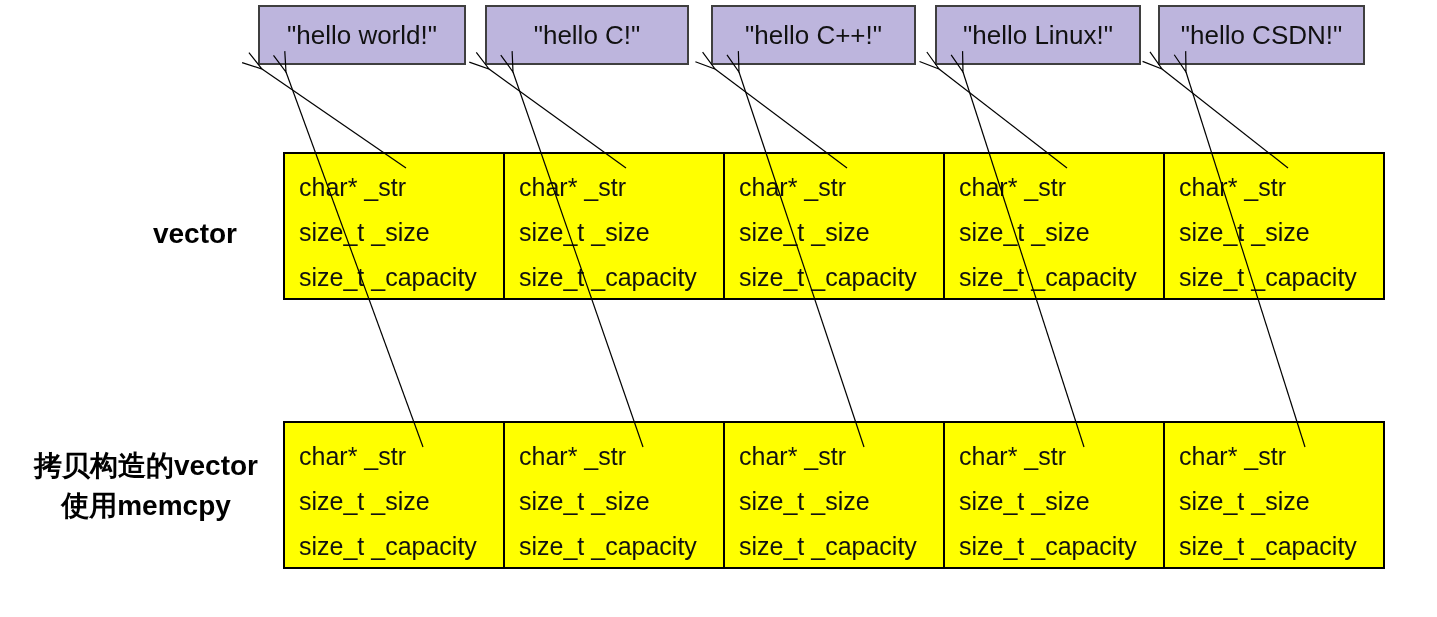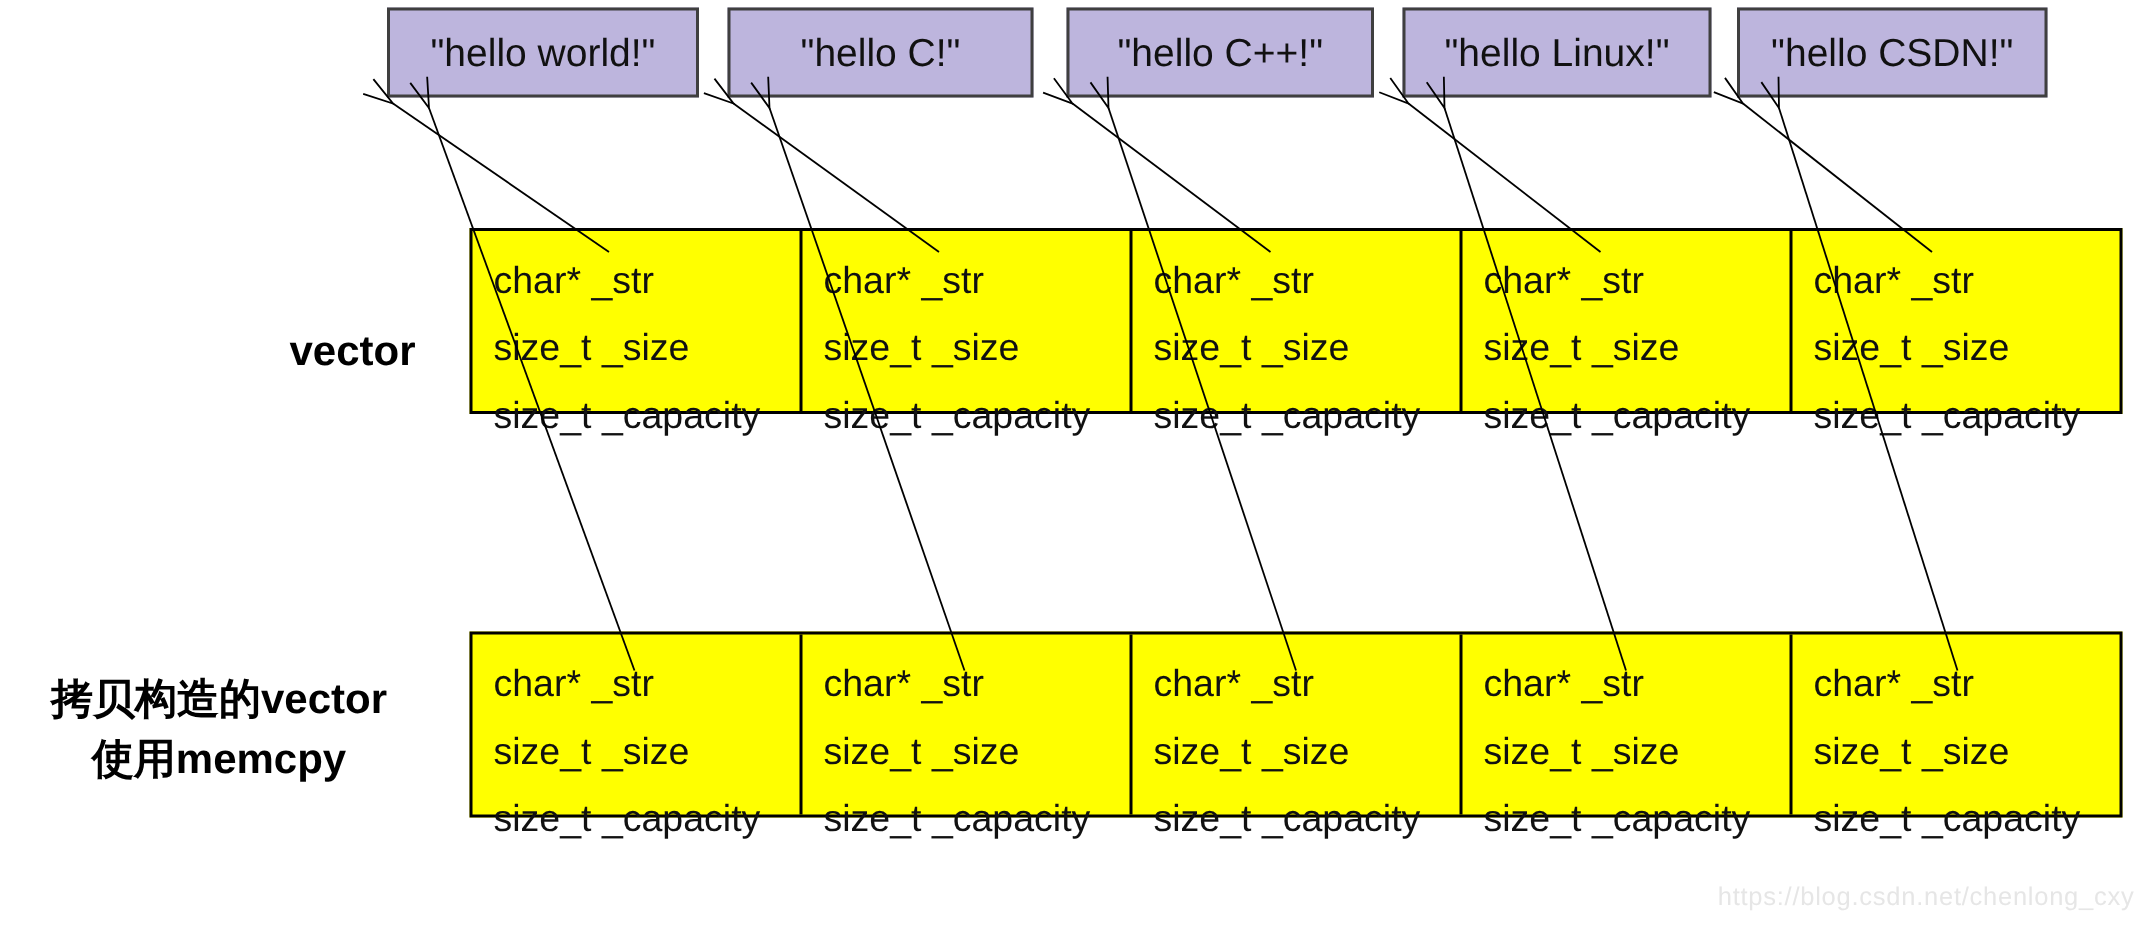--- a/index.html
+++ b/index.html
@@ -27,26 +27,25 @@
     font-size: 26px;
     line-height: 56px;
     text-align: center;
     white-space: nowrap;
   }
   
   .struct-row {
     position: absolute;
     left: 283px;
     width: 1102px;
-    height: 124px;
+    height: 148px;
     box-sizing: border-box;
     border: 2px solid var(--struct-box-border, #000000);
     background: var(--struct-box-fill, #ffff00);
     display: flex;
-    margin-left: 30px;
   }
   .struct-cell {
     flex: 1 1 0;
     box-sizing: border-box;
     border-right: 2px solid var(--struct-box-border, #000000);
     padding: 11px 0 0 14px;
   }
   .struct-cell:last-child { border-right: none; }
   .struct-field {
     font-size: 25px;
@@ -60,21 +59,20 @@
     color: #000000;
     font-weight: bold;
     font-size: 28px;
     line-height: 40px;
   }
   #label-vector {
     left: 0;
     width: 237px;
     top: 214px;
     text-align: right;
-    padding-left: 40px;
   }
   #label-memcpy {
     left: 20px;
     width: 252px;
     top: 446px;
     text-align: center;
   }
   
   .arrow-overlay {
     position: absolute;
@@ -190,15 +188,14 @@
     <line class="arrow-line" x1="1067" y1="168" x2="939" y2="69" marker-end="url(#openArrow)"></line>
     <line class="arrow-line" x1="1288" y1="168" x2="1162" y2="69" marker-end="url(#openArrow)"></line>
 
     <line class="arrow-line" x1="423" y1="447" x2="286" y2="72" marker-end="url(#openArrow)"></line>
     <line class="arrow-line" x1="643" y1="447" x2="513" y2="72" marker-end="url(#openArrow)"></line>
     <line class="arrow-line" x1="864" y1="447" x2="739" y2="72" marker-end="url(#openArrow)"></line>
     <line class="arrow-line" x1="1084" y1="447" x2="963" y2="72" marker-end="url(#openArrow)"></line>
     <line class="arrow-line" x1="1305" y1="447" x2="1186" y2="72" marker-end="url(#openArrow)"></line>
   </svg>
 
-  <div class="watermark">https://blog.csdn.net/chenlong_cxy</div>
 
 </div>
 
 </body></html>

